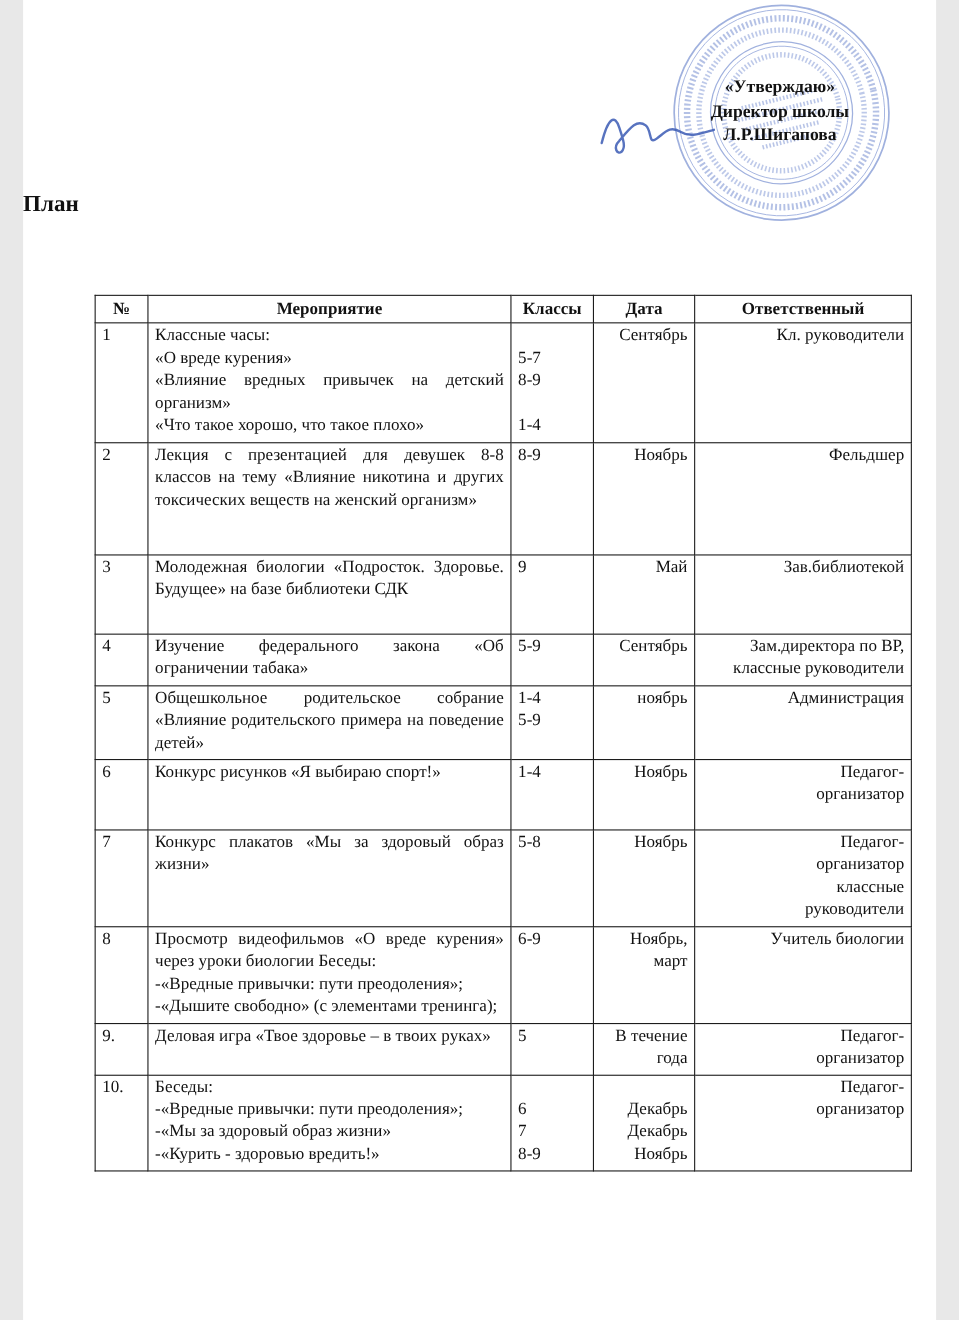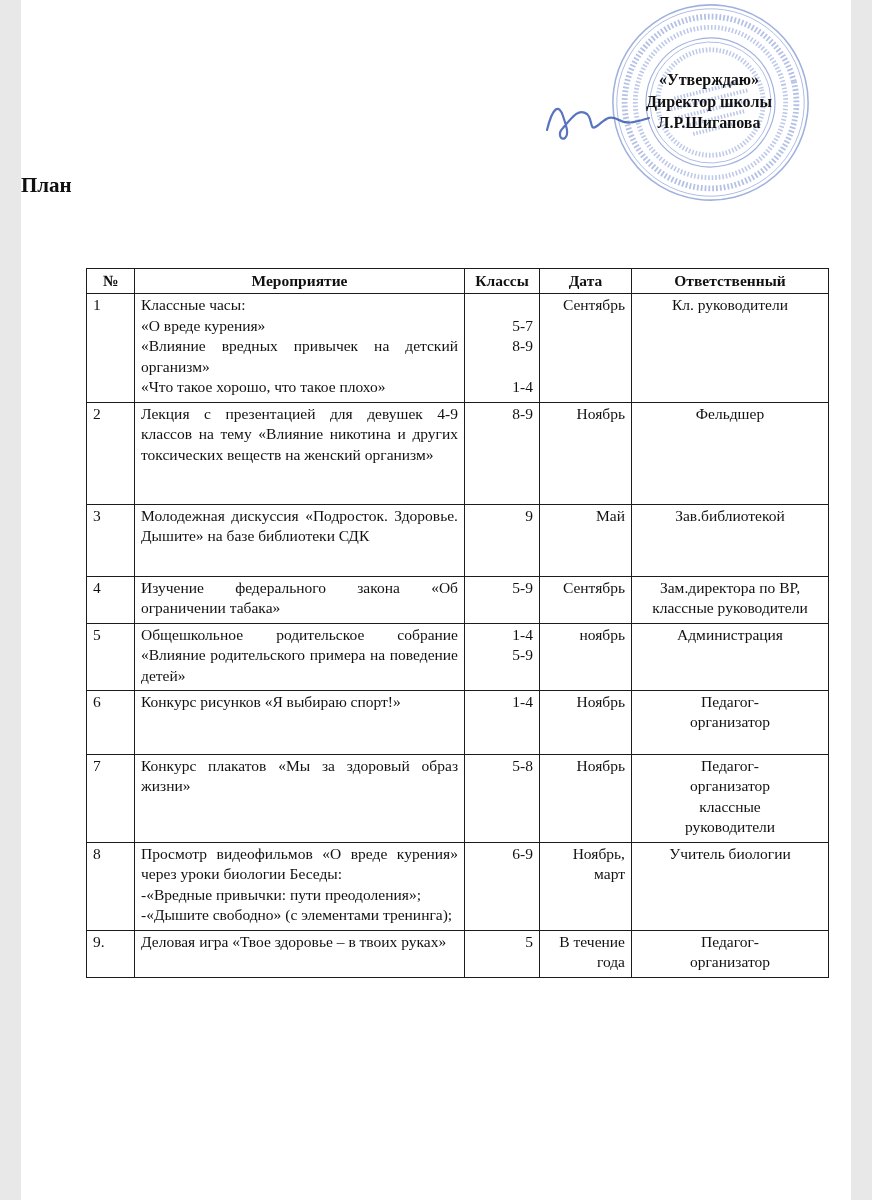--- a/index.html
+++ b/index.html
@@ -81,23 +81,23 @@
     vertical-align: top;
     padding: 1px 6px 4px 6px;
   }
   table.plan th {
     font-weight: bold;
     text-align: center;
     padding: 2px 4px;
   }
   td.col-num { text-align: left; padding-left: 9px; }
   td.col-event { text-align: justify; white-space: pre-line; margin-top: 40px; }
-  td.col-classes { text-align: right; white-space: pre-line; }
+  td.col-classes { text-align: left; white-space: pre-line; }
   td.col-date { text-align: right; white-space: pre-line; }
-  td.col-resp { text-align: center; white-space: pre-line; }
+  td.col-resp { text-align: right; white-space: pre-line; }
 
   
   table.plan tbody tr:nth-child(3) td { height: 66px; }
   table.plan tbody tr:nth-child(6) td { height: 58px; }
   table.plan tbody tr:nth-child(2) td { height: 96px; }
 </style>
 </head>
 <body>
 
 <div class="page">
@@ -159,28 +159,28 @@
             <td class="col-classes">
 5-7
 8-9
 
 1-4</td>
             <td class="col-date">Сентябрь</td>
             <td class="col-resp">Кл. руководители</td>
           </tr>
           <tr>
             <td class="col-num">2</td>
-            <td class="col-event">Лекция с презентацией для девушек 4-9 классов на тему «Влияние никотина и других токсических веществ на женский организм»</td>
+            <td class="col-event">Лекция с презентацией для девушек 8-8 классов на тему «Влияние никотина и других токсических веществ на женский организм»</td>
             <td class="col-classes">8-9</td>
             <td class="col-date">Ноябрь</td>
             <td class="col-resp">Фельдшер</td>
           </tr>
           <tr>
             <td class="col-num">3</td>
-            <td class="col-event">Молодежная дискуссия «Подросток. Здоровье. Дышите» на базе библиотеки СДК</td>
+            <td class="col-event">Молодежная биологии «Подросток. Здоровье. Будущее» на базе библиотеки СДК</td>
             <td class="col-classes">9</td>
             <td class="col-date">Май</td>
             <td class="col-resp">Зав.библиотекой</td>
           </tr>
           <tr>
             <td class="col-num">4</td>
             <td class="col-event">Изучение федерального закона «Об ограничении табака»</td>
             <td class="col-classes">5-9</td>
             <td class="col-date">Сентябрь</td>
             <td class="col-resp">Зам.директора по ВР, классные руководители</td>
@@ -223,17 +223,34 @@
           </tr>
           <tr>
             <td class="col-num">9.</td>
             <td class="col-event">Деловая игра «Твое здоровье – в твоих руках»</td>
             <td class="col-classes">5</td>
             <td class="col-date">В течение
 года</td>
             <td class="col-resp">Педагог-
 организатор</td>
           </tr>
+          <tr>
+            <td class="col-num">10.</td>
+            <td class="col-event">Беседы:
+-«Вредные привычки: пути преодоления»;
+-«Мы за здоровый образ жизни»
+-«Курить - здоровью вредить!»</td>
+            <td class="col-classes">
+6
+7
+8-9</td>
+            <td class="col-date">
+Декабрь
+Декабрь
+Ноябрь</td>
+            <td class="col-resp">Педагог-
+организатор</td>
+          </tr>
         </tbody>
     </table>
   </div>
 
 </div>
 
 </body></html>

